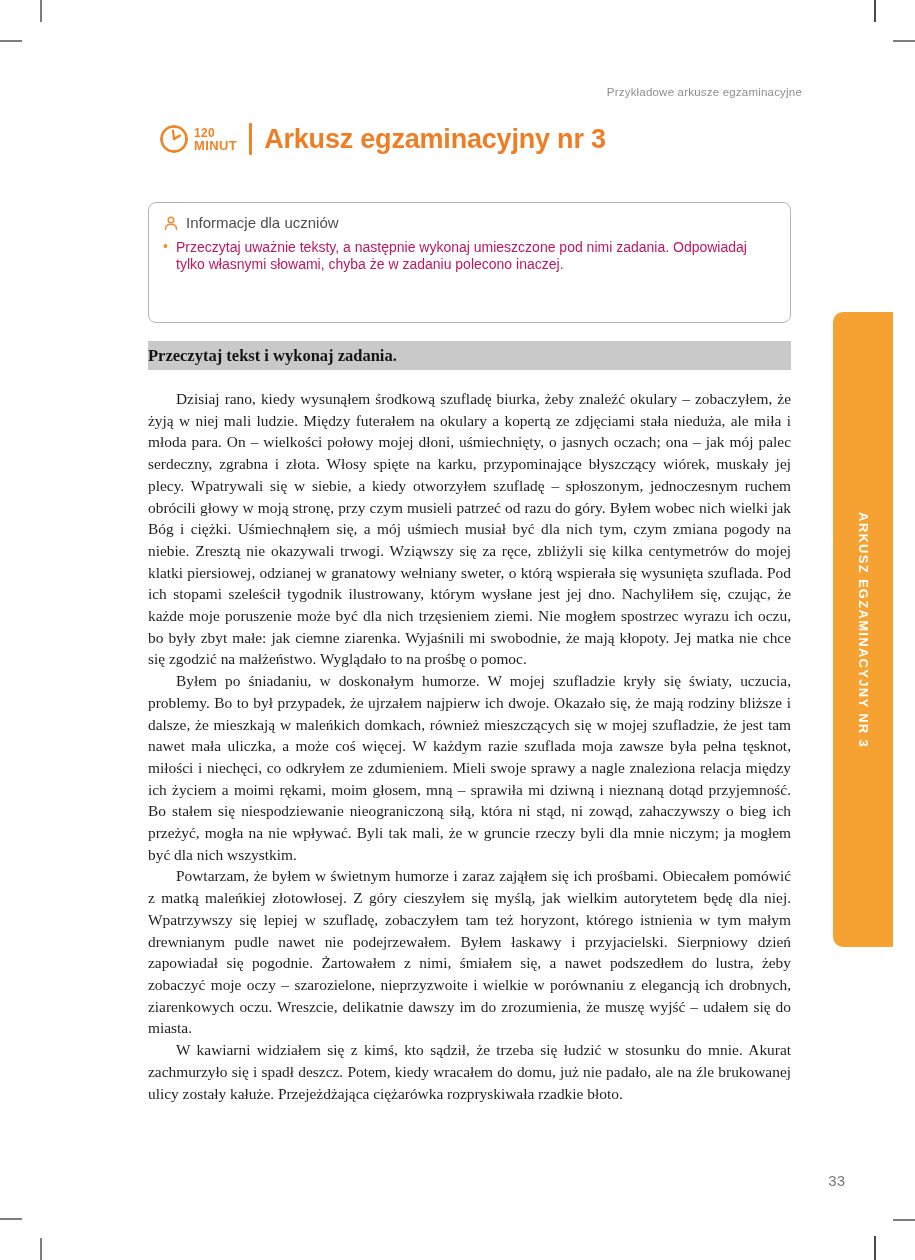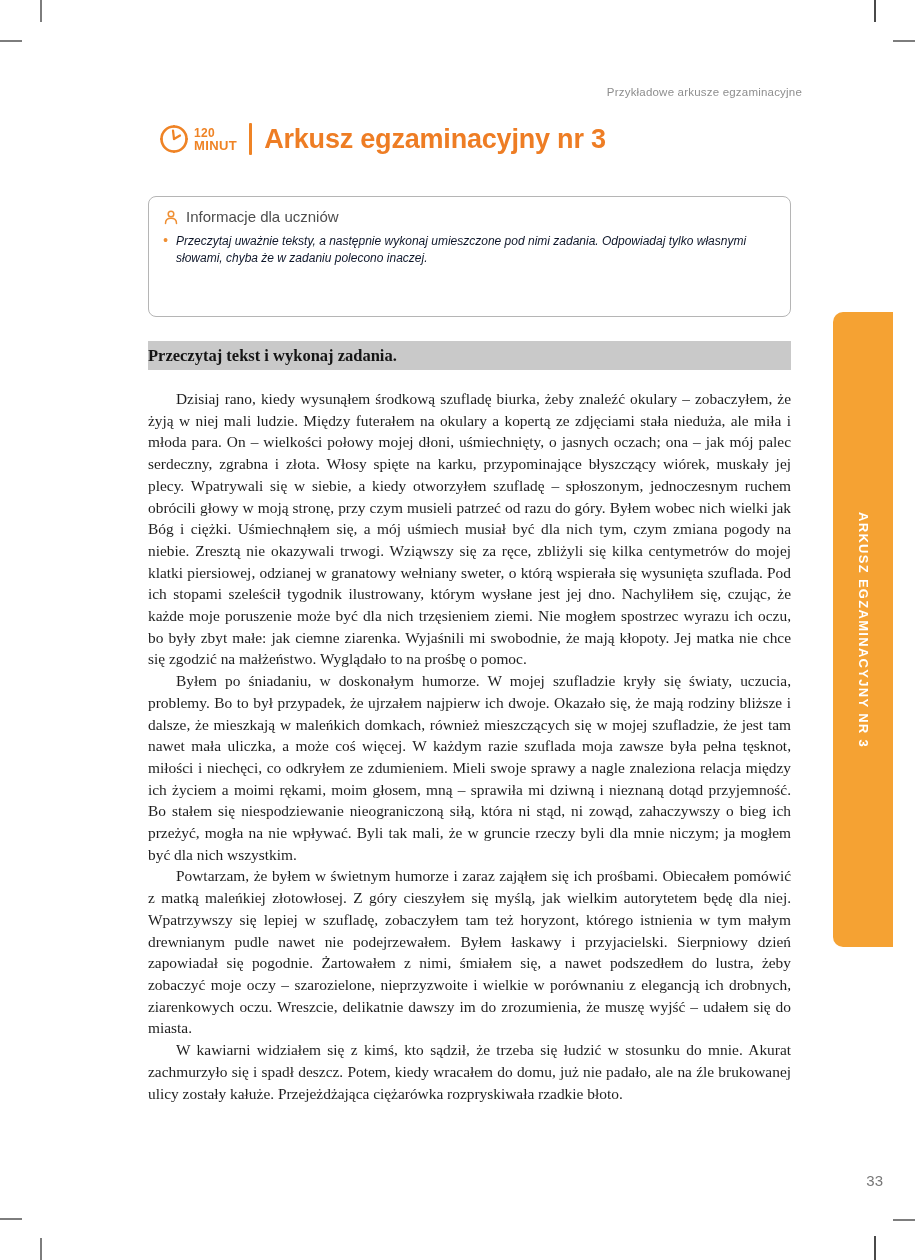--- a/index.html
+++ b/index.html
@@ -52,38 +52,37 @@
     margin: 0 12px 0 12px; border-radius: 1px;
   }
   .sheet-title {
     font-size: 27px; font-weight: bold; color: #ee7d24;
     letter-spacing: -0.2px;
   }
 
   
   .info-box {
     position: absolute;
-    left: 148px; top: 196px; width: 643px; height: 121px;
+    left: 148px; top: 202px; width: 643px; height: 121px;
     border: 1.5px solid #b5b5b5; border-radius: 8px;
     padding: 11px 18px 0 14px;
     background: #ffffff;
   }
   .info-heading {
     display: flex; align-items: center;
     font-size: 15px; color: #4d4d4d;
   }
   .info-heading .txt { margin-left: 7px; }
   .info-list { list-style: none; margin-top: 8px; }
   .info-list li {
     position: relative;
     padding-left: 13px;
-    font-size: 12px; line-height: 16.5px;
-    color: #0f172a;
+    font-size: 14px; line-height: 16.5px;
+    color: #be185d;
     margin-bottom: 3.5px;
-    font-style: italic;
   }
   .info-list li::before {
     content: "•";
     position: absolute; left: 0; top: -1px;
     color: #ef8f33; font-size: 14px;
   }
 
   
   .instruction-bar {
     position: absolute;
@@ -120,21 +119,21 @@
   .side-tab .tab-label {
     writing-mode: vertical-rl;
     color: #ffffff; font-weight: bold; font-size: 13px;
     letter-spacing: 1.3px;
     white-space: nowrap;
   }
 
   
   .page-number {
     position: absolute;
-    left: 808px; top: 1172px; width: 75px;
+    left: 770px; top: 1172px; width: 75px;
     text-align: right;
     font-size: 15px; color: #777777;
   }
 
   .icon-svg { display: block; }
 </style>
 </head>
 <body>
 
 <div class="page">

